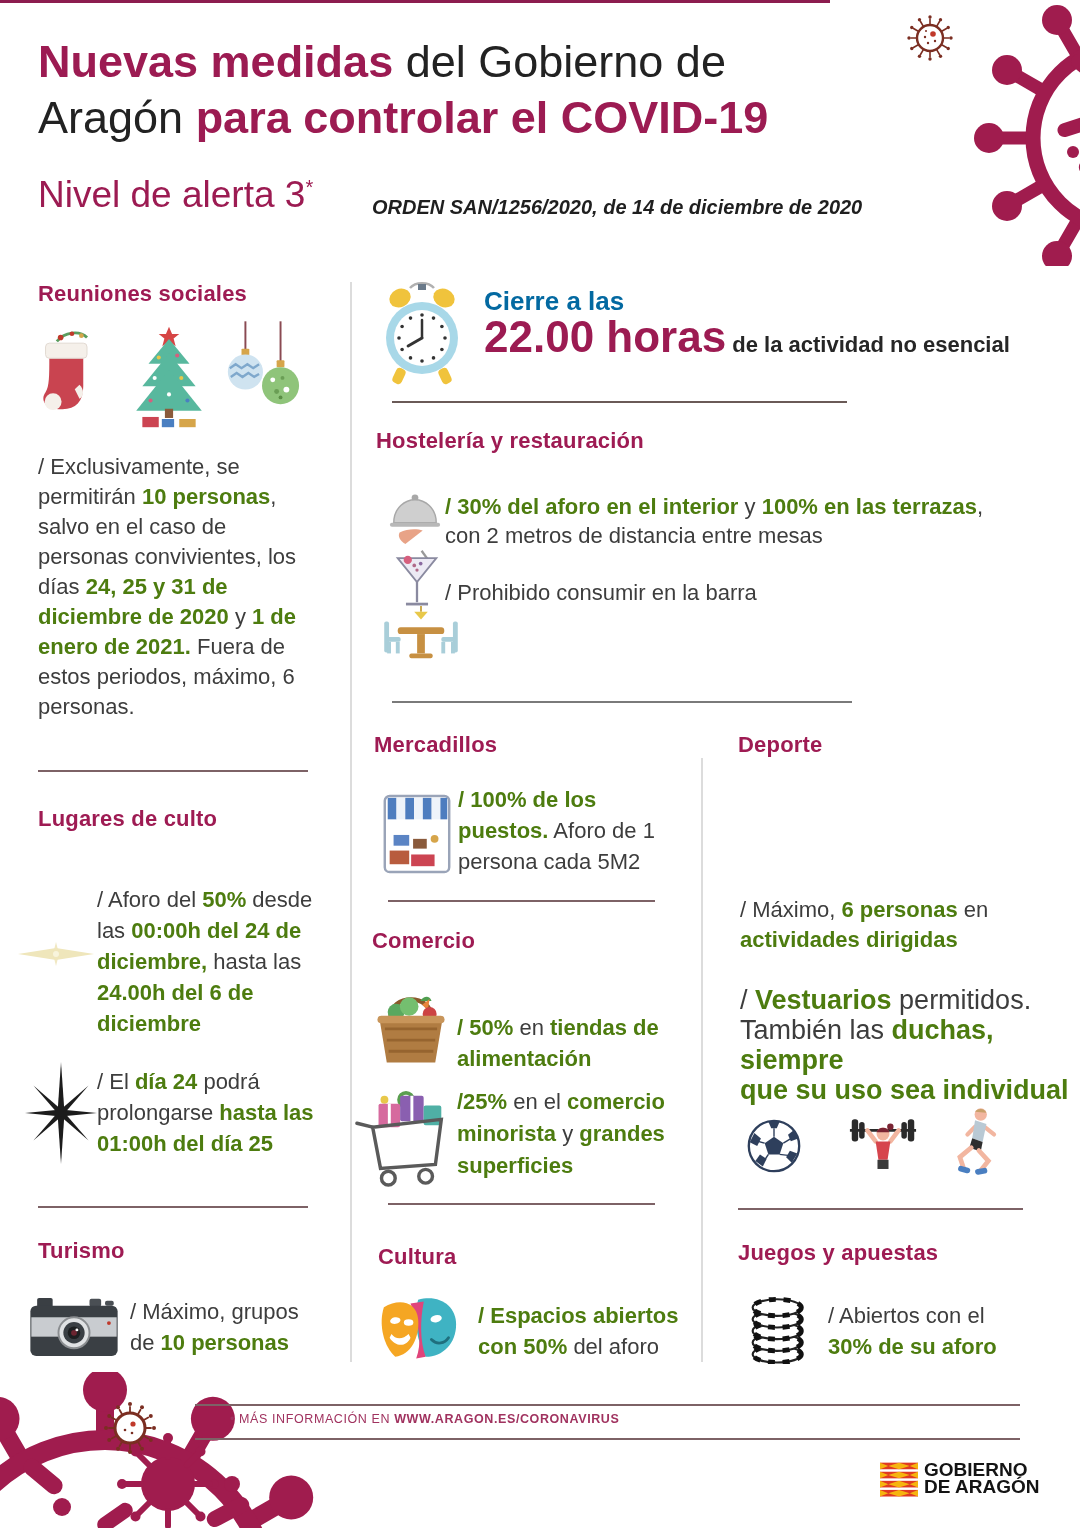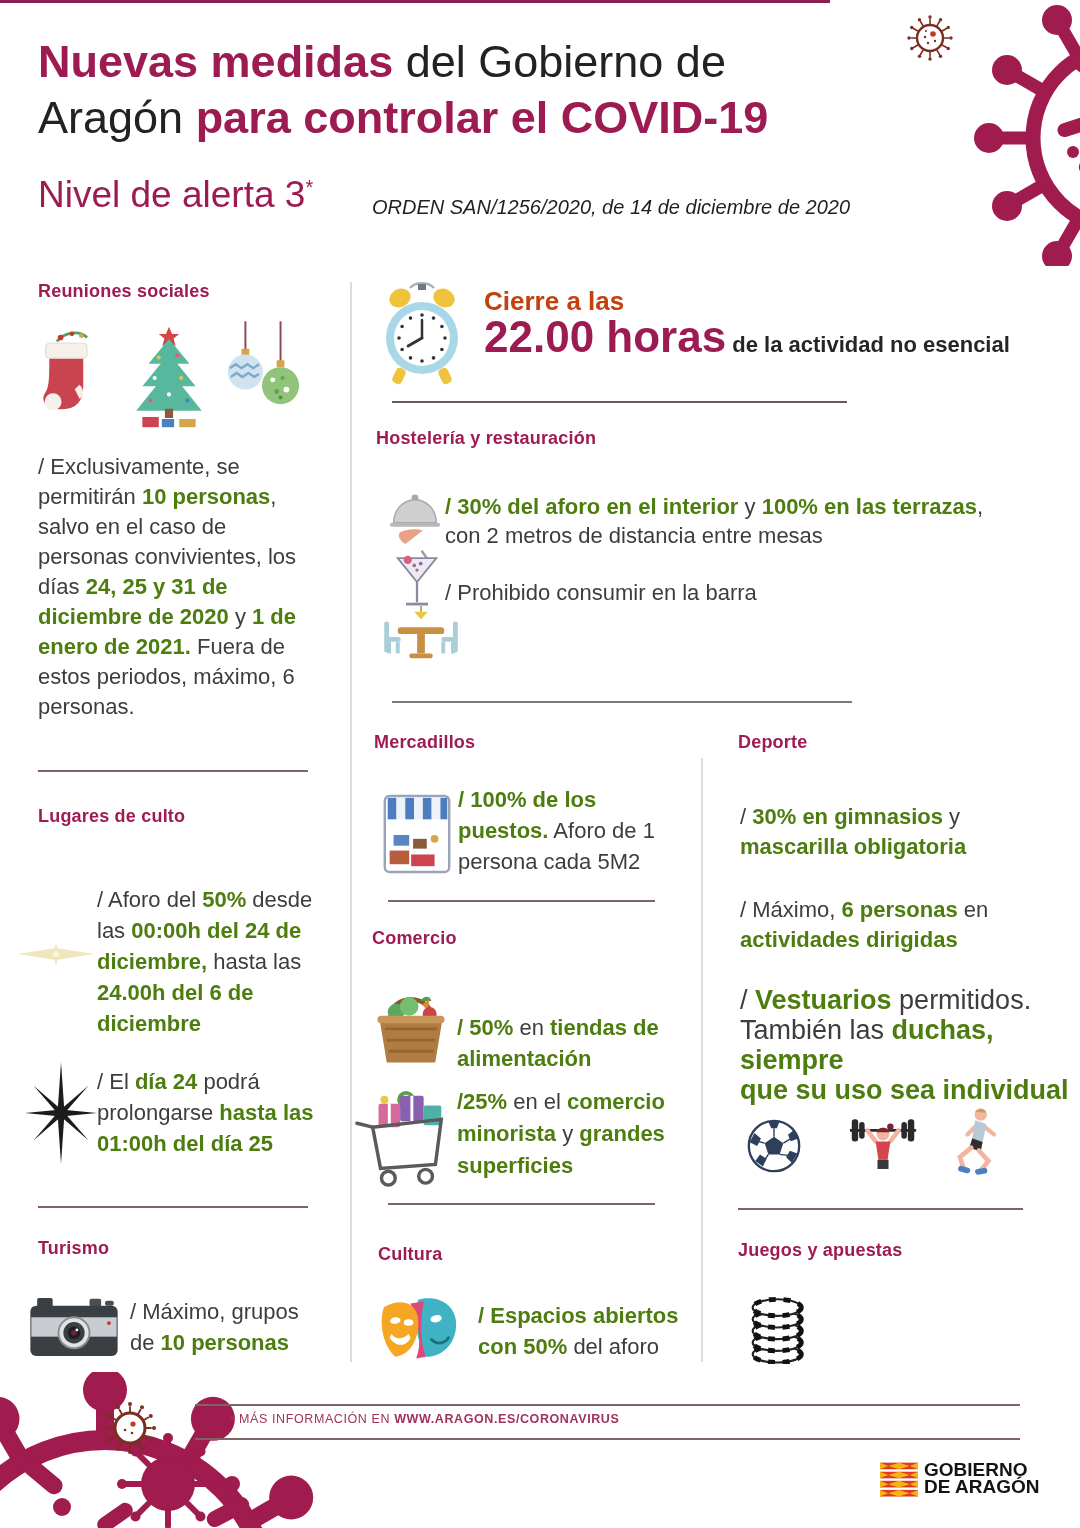--- a/index.html
+++ b/index.html
@@ -1,43 +1,43 @@
 <!DOCTYPE html>
 <html lang="es"><head>
 <meta charset="utf-8">
 <style>
   html,body{margin:0;padding:0;background:#e9e9e9;}
   .page{position:relative;width:1080px;height:1528px;background:#ffffff;overflow:hidden;
         font-family:"Liberation Sans", sans-serif;-webkit-font-smoothing:antialiased;}
   .abs{position:absolute;}
   .rich{white-space:pre-line;color:#3d3d3d;}
   .rich .b{font-weight:700;color:#4d7c0f;}
-  .sec-title{color:#9e1b53;font-weight:700;font-size:18px;letter-spacing:.2px;}
+  .sec-title{color:#9e1b53;font-weight:700;font-size:22px;letter-spacing:.2px;}
   .hline{position:absolute;height:2px;background:#7d6266;}
   .vline{position:absolute;width:2px;background:#dcdcdc;}
 
   
   #main-title{left:38px;top:34px;width:850px;font-size:45px;line-height:56px;font-weight:400;color:#222;}
   #main-title .acc{color:#9c1b52;font-weight:700;}
   #alert-level{left:38px;top:174px;font-size:37px;color:#9c1b52;font-weight:400;}
   #alert-level sup{font-size:20px;}
-  #order-ref{left:372px;top:196px;font-size:20px;font-style:italic;font-weight:400;color:#1f1f1f;}
+  #order-ref{left:372px;top:196px;font-size:20px;font-style:italic;font-weight:700;color:#1f1f1f;}
   #header-rule{left:38px;top:244px;width:830px;height:3px;background:#8c1d4f;}
 
   
   #reuniones-title{left:38px;top:281px;}
   #reuniones-body{left:38px;top:452px;width:310px;font-size:22px;line-height:30px;}
   #culto-title{left:38px;top:806px;}
   #culto-b1{left:97px;top:884px;width:260px;font-size:22px;line-height:31px;}
   #culto-b2{left:97px;top:1066px;width:260px;font-size:22px;line-height:31px;}
   #turismo-title{left:38px;top:1238px;}
   #turismo-b1{left:130px;top:1296px;width:220px;font-size:22px;line-height:31px;}
 
   
-  #closure-lead{left:484px;top:286px;font-size:26px;font-weight:700;color:#c2410c;}
+  #closure-lead{left:484px;top:286px;font-size:26px;font-weight:700;color:#0369a1;}
   #closure-line2{left:484px;top:312px;width:560px;}
   #closure-time{font-size:44px;font-weight:700;color:#9c1b52;}
   #closure-detail{font-size:22px;font-weight:700;color:#262626;}
   #hosteleria-title{left:376px;top:428px;}
   #host-b1{left:445px;top:492px;width:600px;font-size:22px;line-height:29px;}
   #host-b2{left:445px;top:578px;width:600px;font-size:22px;line-height:29px;}
   #host-b3{left:445px;top:633px;width:600px;font-size:22px;line-height:29px;}
   #mercadillos-title{left:374px;top:732px;}
   #merc-b1{left:458px;top:784px;width:220px;font-size:22px;line-height:31px;}
   #comercio-title{left:372px;top:928px;}
@@ -478,22 +478,20 @@
     <circle cx="34" cy="94" r="7" fill="#ffffff" stroke="#5a5a5a" stroke-width="3.5"></circle>
     <circle cx="72" cy="92" r="7" fill="#ffffff" stroke="#5a5a5a" stroke-width="3.5"></circle>
   </svg>
   <div class="abs rich" id="com-b2"><span class="b">/25%</span><span> en el </span><span class="b">comercio
 minorista</span><span> y </span><span class="b">grandes
 superficies</span></div>
 
   <div class="hline" style="left:388px;top:1203px;width:267px"></div>
 
   <div class="abs sec-title" id="deporte-title">Deporte</div>
-  <div class="abs rich" id="dep-b1"><span>/ </span><span class="b">30% en gimnasios</span><span> y
-</span><span class="b">mascarilla obligatoria</span></div>
   <div class="abs rich" id="dep-b2"><span>/ Máximo, </span><span class="b">6 personas</span><span> en
 </span><span class="b">actividades dirigidas</span></div>
   <div class="abs rich" id="dep-b3"><span>/ </span><span class="b">Vestuarios</span><span> permitidos.
 También las </span><span class="b">duchas, siempre
 que su uso sea individual</span></div>
 
   <svg class="abs" style="left:746px;top:1118px;width:56px;height:56px" viewBox="0 0 60 60">
     <circle cx="30" cy="30" r="27" fill="#ffffff" stroke="#2e3f5c" stroke-width="2.5"></circle>
     <polygon points="30,20 40,27 36,39 24,39 20,27" fill="#2e3f5c"></polygon>
     <polygon points="24,4 36,4 33,11 27,11" fill="#2e3f5c"></polygon>
@@ -562,20 +560,22 @@
       <ellipse cx="32" cy="52" rx="25" ry="8.5" fill="#ffffff" stroke="#222" stroke-width="2.2"></ellipse>
       <ellipse cx="32" cy="52" rx="25" ry="8.5" fill="none" stroke="#111" stroke-width="5" stroke-dasharray="7 8"></ellipse>
       <ellipse cx="32" cy="40" rx="25" ry="8.5" fill="#ffffff" stroke="#222" stroke-width="2.2"></ellipse>
       <ellipse cx="32" cy="40" rx="25" ry="8.5" fill="none" stroke="#111" stroke-width="5" stroke-dasharray="7 8"></ellipse>
       <ellipse cx="32" cy="28" rx="25" ry="8.5" fill="#ffffff" stroke="#222" stroke-width="2.2"></ellipse>
       <ellipse cx="32" cy="28" rx="25" ry="8.5" fill="none" stroke="#111" stroke-width="5" stroke-dasharray="7 8"></ellipse>
       <ellipse cx="32" cy="16" rx="25" ry="8.5" fill="#ffffff" stroke="#222" stroke-width="2.2"></ellipse>
       <ellipse cx="32" cy="16" rx="25" ry="8.5" fill="none" stroke="#111" stroke-width="5" stroke-dasharray="7 8"></ellipse>
     </g>
   </svg>
+  <div class="abs rich" id="jue-b1"><span>/ Abiertos con el
+</span><span class="b">30% de su aforo</span></div>
 
   <div class="hline" id="footer-rule-1"></div>
   <div class="abs" id="footer-info">
     <span>•  MÁS INFORMACIÓN EN </span><span class="lnk">WWW.ARAGON.ES/CORONAVIRUS</span>
   </div>
   <div class="hline" id="footer-rule-2"></div>
 
   <div class="abs" id="logo">
     <svg style="width:38px;height:38px" viewBox="0 0 46 42">
       <g>

